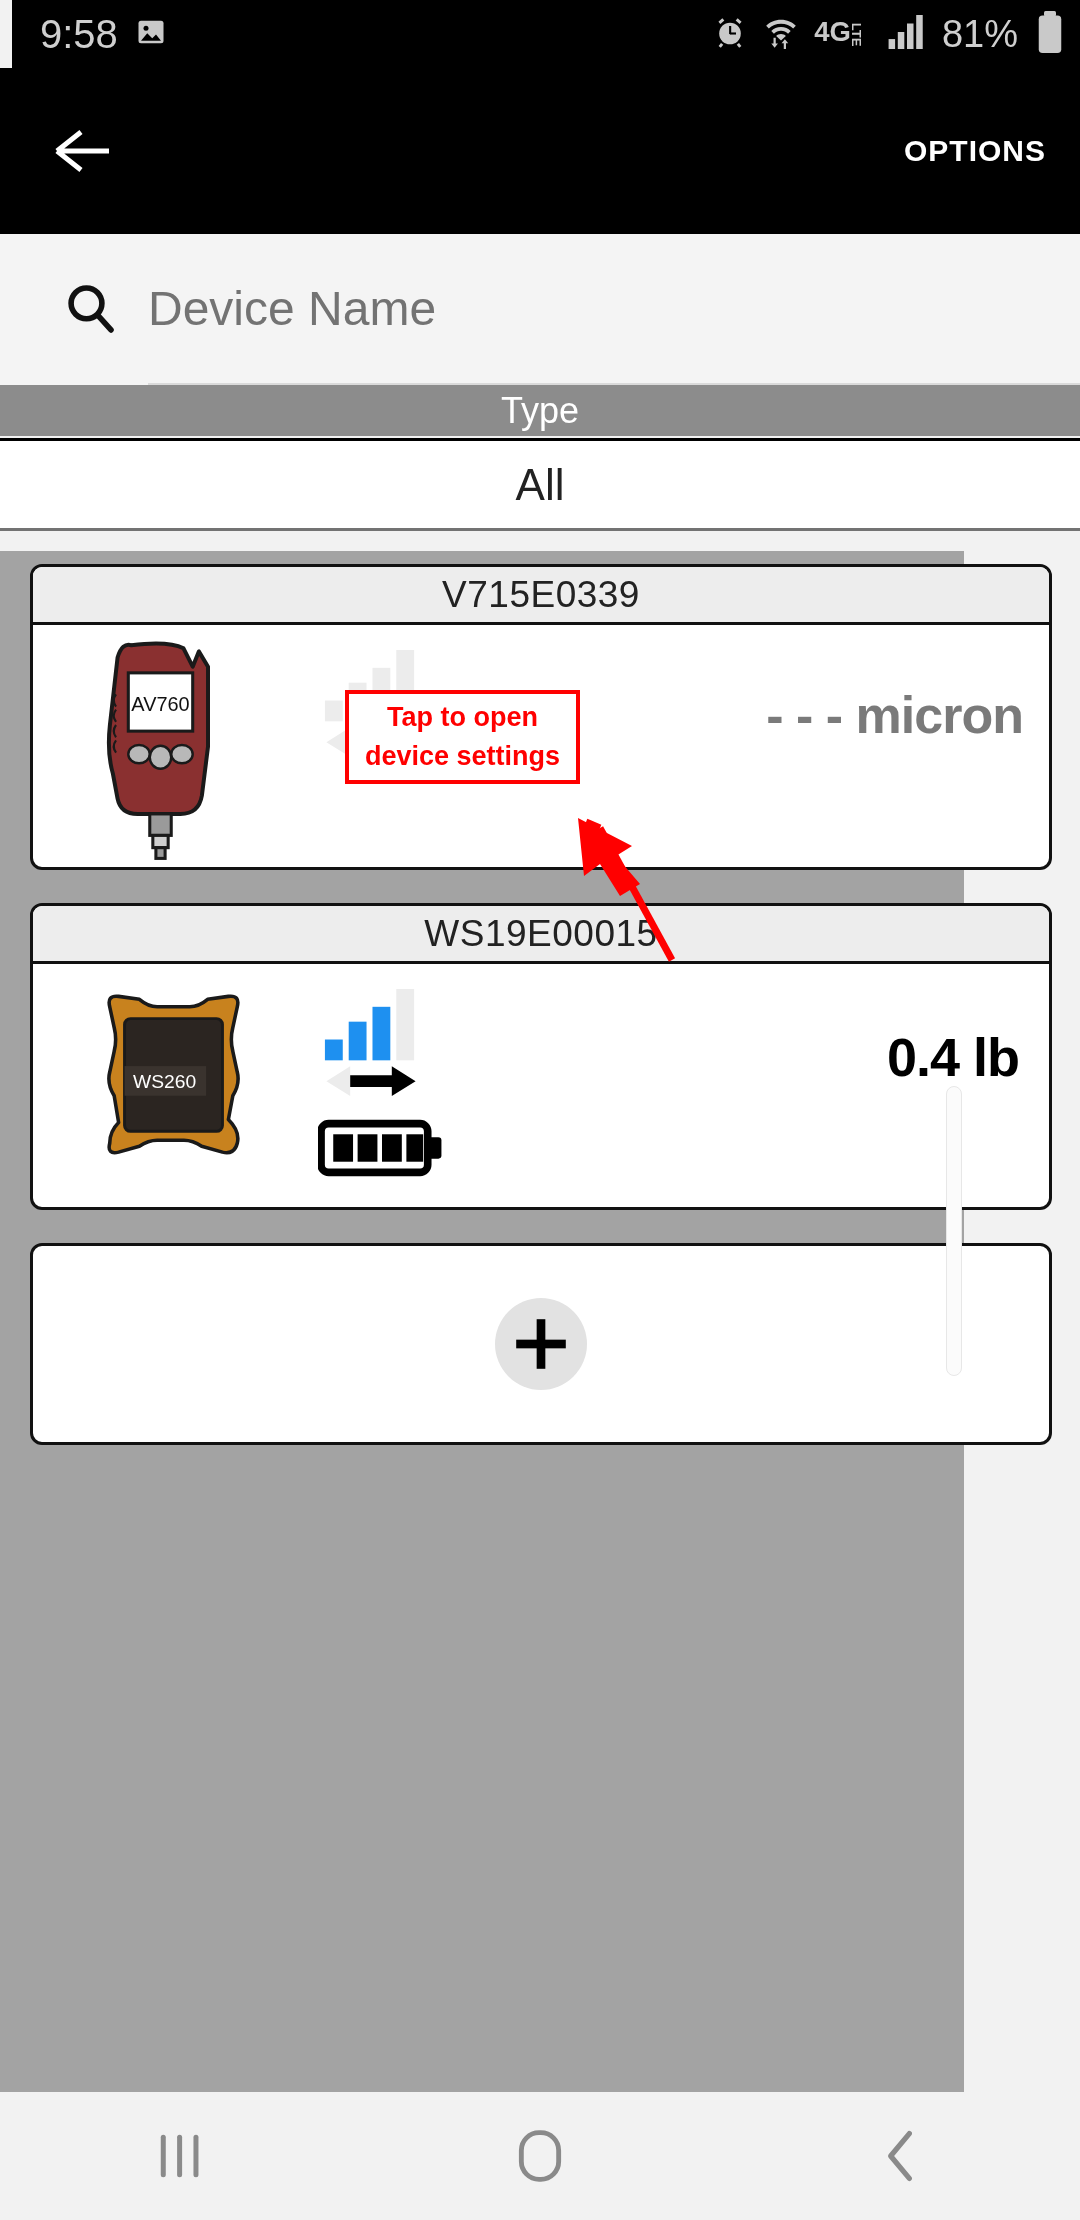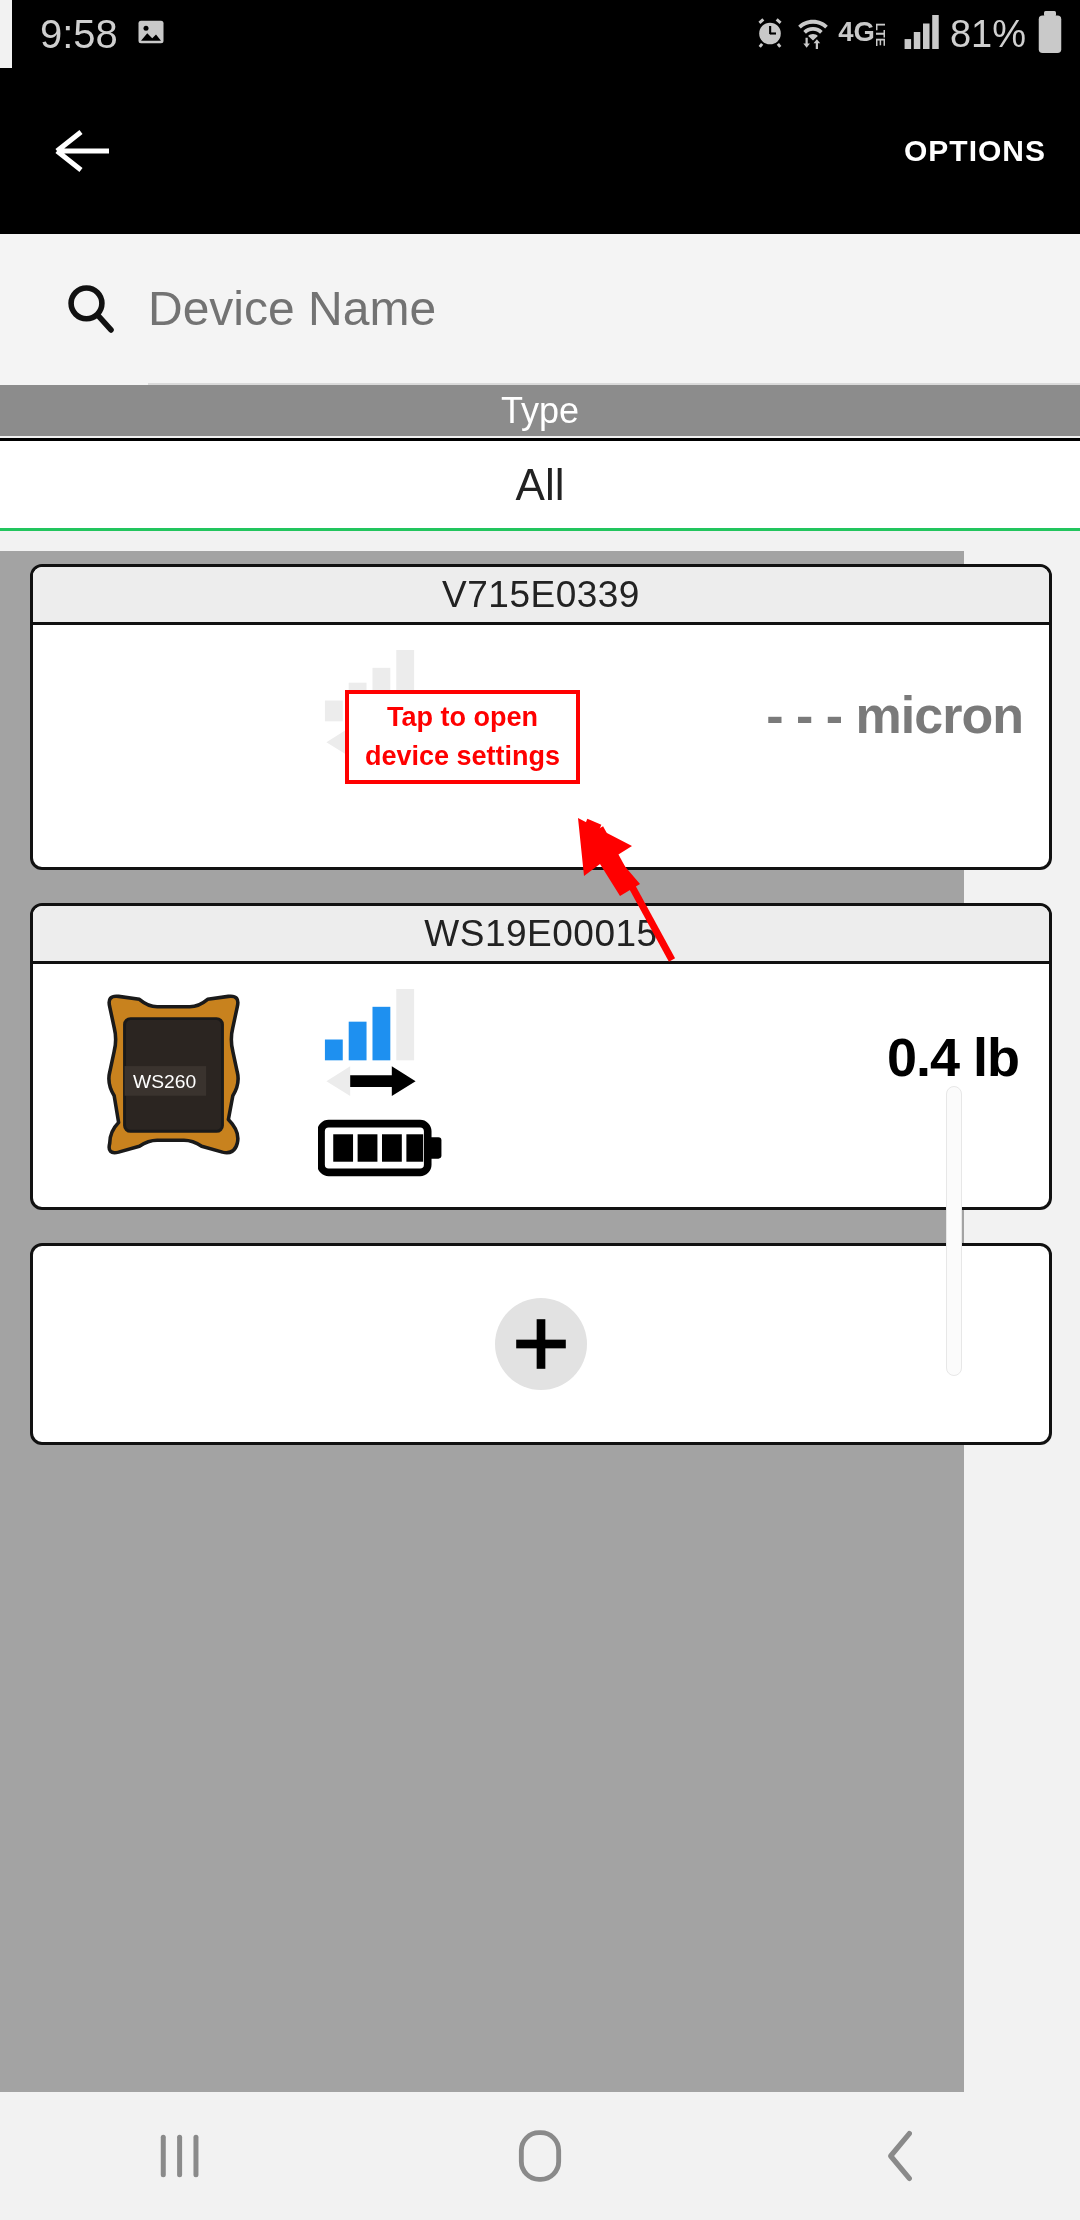--- a/index.html
+++ b/index.html
@@ -13,21 +13,21 @@
 
   
   .statusbar {
     position:absolute; top:0; left:12px; width:1080px; height:68px;
     background:#000; color:#c9c9c9;
     display:flex; align-items:center; justify-content:space-between;
     padding:0 28px;
   }
   .sb-left { display:flex; align-items:center; gap:18px; }
   .sb-time { font-size:40px; font-weight:400; color:#cfcfcf; letter-spacing:0px; }
-  .sb-right { display:flex; align-items:center; gap:8px; }
+  .sb-right { display:flex; align-items:center; gap:16px; }
   .sb-batt-pct { font-size:38px; color:#cfcfcf; margin-right:2px; }
 
   
   .appbar {
     position:absolute; top:68px; left:0; width:1080px; height:166px;
     background:#000; color:#fff;
   }
   .appbar .back {
     position:absolute; left:52px; top:50%; transform:translateY(-50%);
     width:64px; height:64px; display:flex; align-items:center; justify-content:center;
@@ -60,21 +60,21 @@
 
   
   .typehdr {
     position:absolute; top:385px; left:0; width:1080px; height:51px;
     background:#8c8c8c; color:#fff;
     display:flex; align-items:center; justify-content:center;
     font-size:36px;
   }
   .typesel {
     position:absolute; top:438px; left:0; width:1080px; height:93px;
-    background:#fff; border-top:3px solid #000; border-bottom:3px solid #22c55e;
+    background:#fff; border-top:3px solid #000; border-bottom:3px solid #737373;
     display:flex; align-items:center; justify-content:center;
     font-size:44px; color:#222;
   }
 
   
   .list { position:absolute; top:551px; left:0; width:964px; bottom:128px; background:#a3a3a3; }
 
   .card {
     position:absolute; left:30px; width:1022px;
     background:#fff; border:3px solid #111; border-radius:12px;
@@ -222,20 +222,34 @@
   <div class="typesel">All</div>
 
   <div class="list">
 
     <div class="scroll-track"></div>
 
     <div class="card c1">
       <div class="card-hdr">V715E0339</div>
       <div class="card-body">
 
+        <div class="dev-img">
+          <svg width="185" height="230" viewBox="0 0 120 150">
+            <path d="M26 8 Q20 6 17 16 L12 60 Q10 78 14 92 L17 108 Q19 118 30 118 L58 118 Q70 118 72 106 L76 74 L76 22 L70 12 L66 22 L60 10 Q50 5 26 8 Z" fill="#8a3030" stroke="#1a1a1a" stroke-width="2.6" stroke-linejoin="round"></path>
+            <rect x="24" y="26" width="42" height="38" fill="#fff" stroke="#1a1a1a" stroke-width="2"></rect>
+            <text x="45" y="51" font-family="Liberation Sans, sans-serif" font-size="13" fill="#111" text-anchor="middle">AV760</text>
+            <ellipse cx="31" cy="79" rx="7" ry="6" fill="#b8b8b8" stroke="#1a1a1a" stroke-width="1.6"></ellipse>
+            <ellipse cx="45" cy="81" rx="7" ry="7.5" fill="#b8b8b8" stroke="#1a1a1a" stroke-width="1.6"></ellipse>
+            <ellipse cx="59" cy="79" rx="7" ry="6" fill="#b8b8b8" stroke="#1a1a1a" stroke-width="1.6"></ellipse>
+            <path d="M16 40 q-3 4 0 8 M16 50 q-3 4 0 8 M16 60 q-3 4 0 8 M16 70 q-3 4 0 8" stroke="#1a1a1a" stroke-width="1.4" fill="none"></path>
+            <rect x="38" y="118" width="14" height="14" fill="#9a9a9a" stroke="#1a1a1a" stroke-width="2"></rect>
+            <rect x="40" y="132" width="10" height="8" fill="#cfcfcf" stroke="#1a1a1a" stroke-width="2"></rect>
+            <rect x="42" y="140" width="6" height="7" fill="#9a9a9a" stroke="#1a1a1a" stroke-width="2"></rect>
+          </svg>
+        </div>
 
         <div class="sig-wrap">
           <svg width="96" height="110" viewBox="0 0 64 74">
             <rect x="1" y="36" width="12" height="14" fill="#ececec"></rect>
             <rect x="17" y="24" width="12" height="26" fill="#ececec"></rect>
             <rect x="33" y="14" width="12" height="36" fill="#ececec"></rect>
             <rect x="49" y="2" width="12" height="48" fill="#ececec"></rect>
             <g fill="#ececec">
               <path d="M2 64 L18 54 L18 60 L46 60 L46 54 L62 64 L46 74 L46 68 L18 68 L18 74 Z"></path>
             </g>

